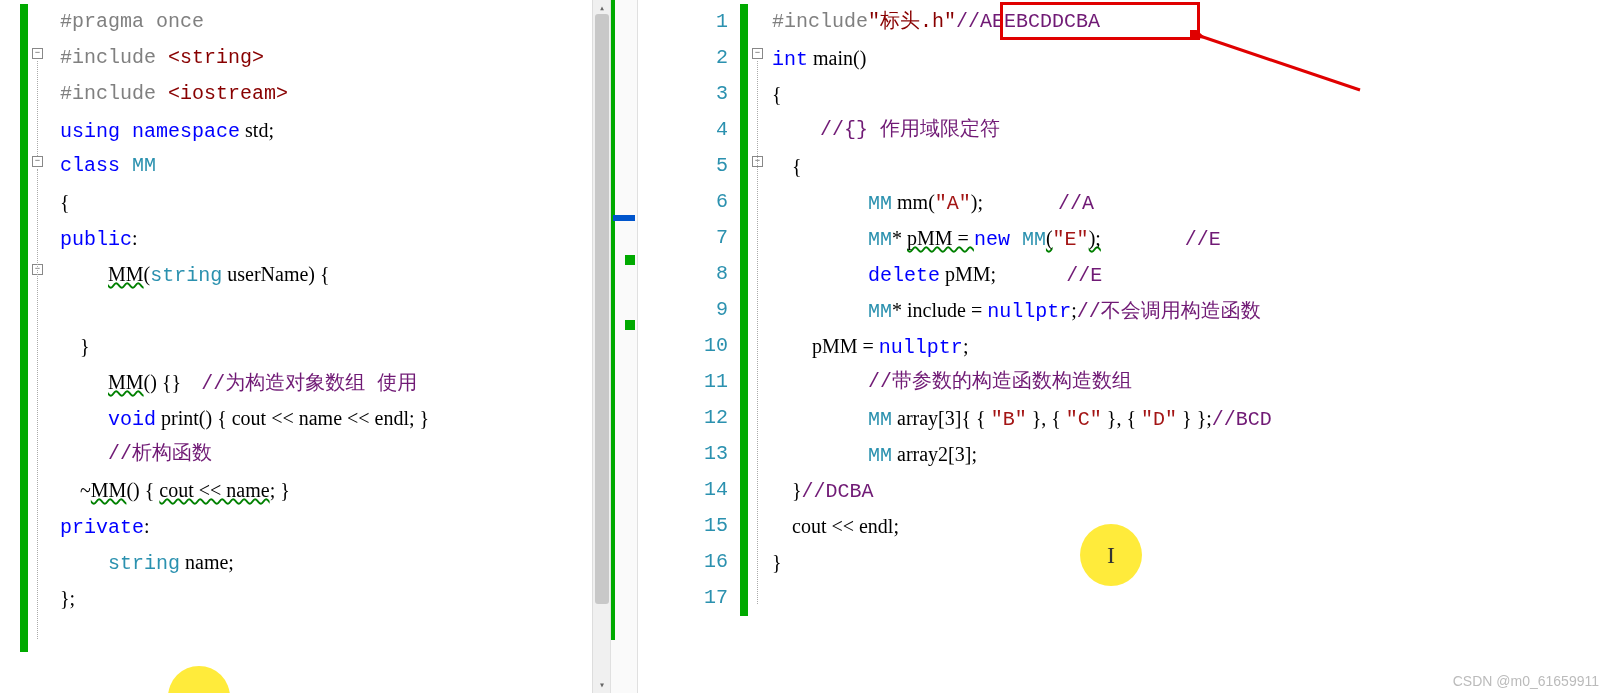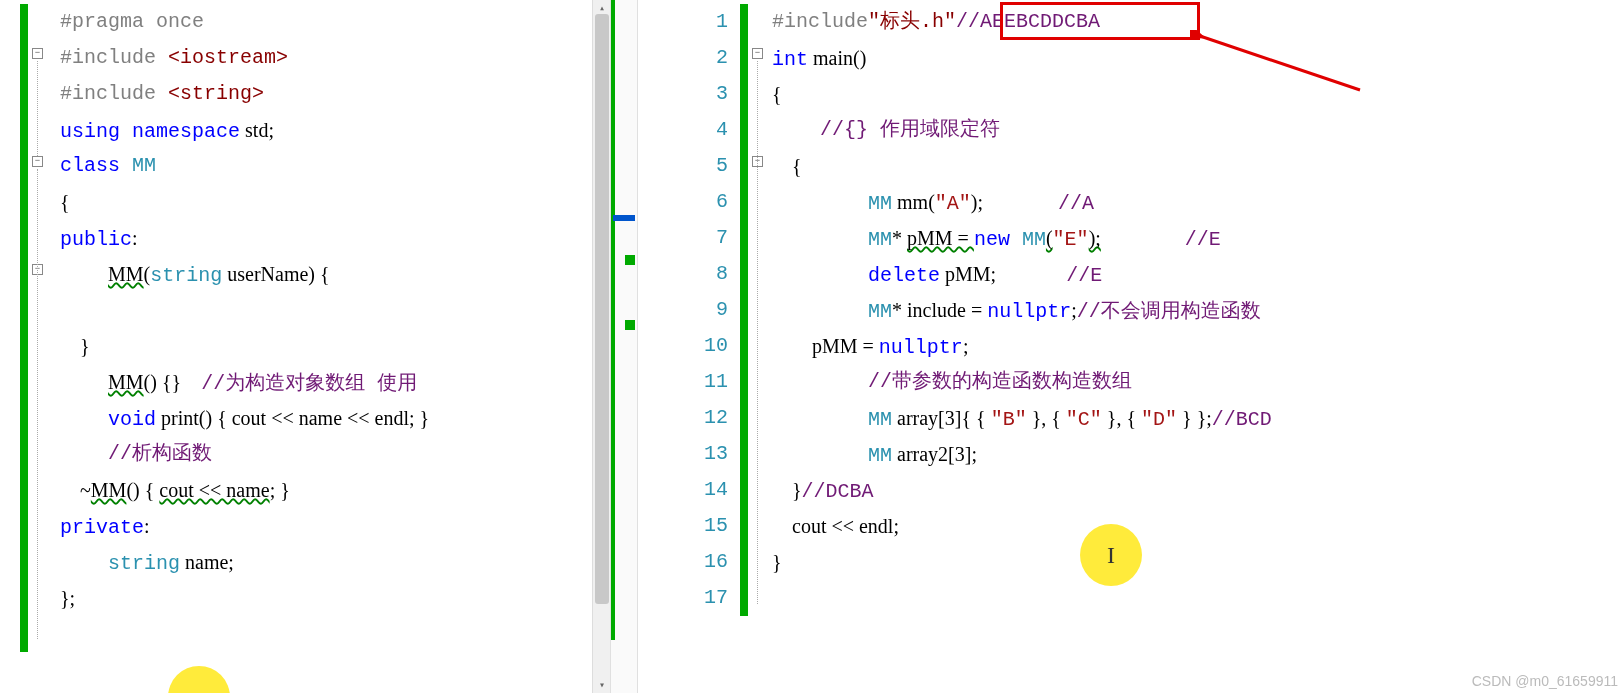--- a/index.html
+++ b/index.html
@@ -83,42 +83,42 @@
   }
   .red-arrow {
     position: absolute; z-index: 6; pointer-events: none;
   }
   .yellow-dot {
     position: absolute; width: 62px; height: 62px; border-radius: 50%;
     background: #ffeb3b; z-index: 4;
   }
   .yellow-dot.label { font-size: 24px; color: #333; display: flex; align-items: center; justify-content: center; font-family: serif; }
   .watermark {
-    position: absolute; right: 5px; bottom: 4px;
+    position: absolute; right: 24px; bottom: 4px;
     color: #bbb; font-size: 14px; font-family: Arial, sans-serif;
   }
 </style>
 </head>
 <body>
 
 <div class="container">
 
   <div class="left-pane">
     <div class="green-margin" style="height:648px; left:20px;"></div>
     <div class="code-left" id="code-left">
       <div class="fold-col" style="left:32px;">
         <div class="fold-box" style="top:44px;">−</div>
         <div class="fold-box" style="top:152px;">−</div>
         <div class="fold-box" style="top:260px;">−</div>
         <div class="fold-line" style="top:57px; height:95px;"></div>
         <div class="fold-line" style="top:165px; height:470px;"></div>
       </div>
     <div class="line"><span class="kw-pp">#pragma</span><span> </span><span class="kw-pp">once</span></div>
+        <div class="line"><span class="kw-pp">#include</span><span> </span><span class="kw-maroon">&lt;string&gt;</span></div>
         <div class="line"><span class="kw-pp">#include</span><span> </span><span class="kw-maroon">&lt;iostream&gt;</span></div>
-        <div class="line"><span class="kw-pp">#include</span><span> </span><span class="kw-maroon">&lt;string&gt;</span></div>
         <div class="line"><span class="kw-blue">using</span><span> </span><span class="kw-blue">namespace</span><span class="kw-black"> std;</span></div>
         <div class="line"><span class="kw-blue">class</span><span> </span><span class="kw-type">MM</span></div>
         <div class="line"><span class="kw-black">{</span></div>
         <div class="line"><span class="kw-blue">public</span><span class="kw-black">:</span></div>
         <div class="line"><span>    </span><span class="kw-black squiggle">MM</span><span class="kw-black">(</span><span class="kw-type">string</span><span class="kw-black"> userName) {</span></div>
         <div class="line"><div class="hl-line" style="top: 1px;"></div></div>
         <div class="line"><span class="kw-black">    }</span></div>
         <div class="line"><span>    </span><span class="kw-black squiggle">MM</span><span class="kw-black">() {}    </span><span class="kw-cmt">//为构造对象数组 使用</span></div>
         <div class="line"><span>    </span><span class="kw-blue">void</span><span class="kw-black"> print() { cout &lt;&lt; name &lt;&lt; endl; }</span></div>
         <div class="line"><span>    </span><span class="kw-cmt">//析构函数</span></div>

